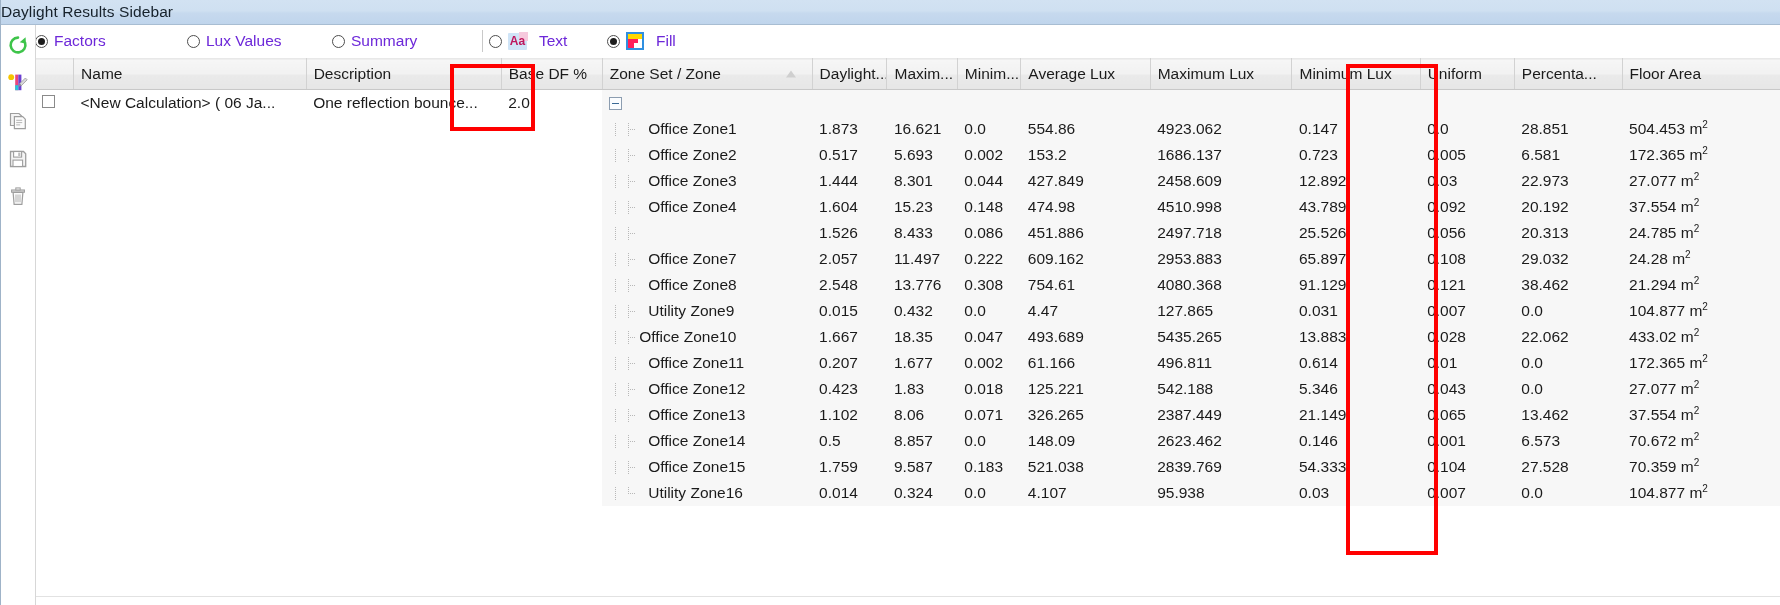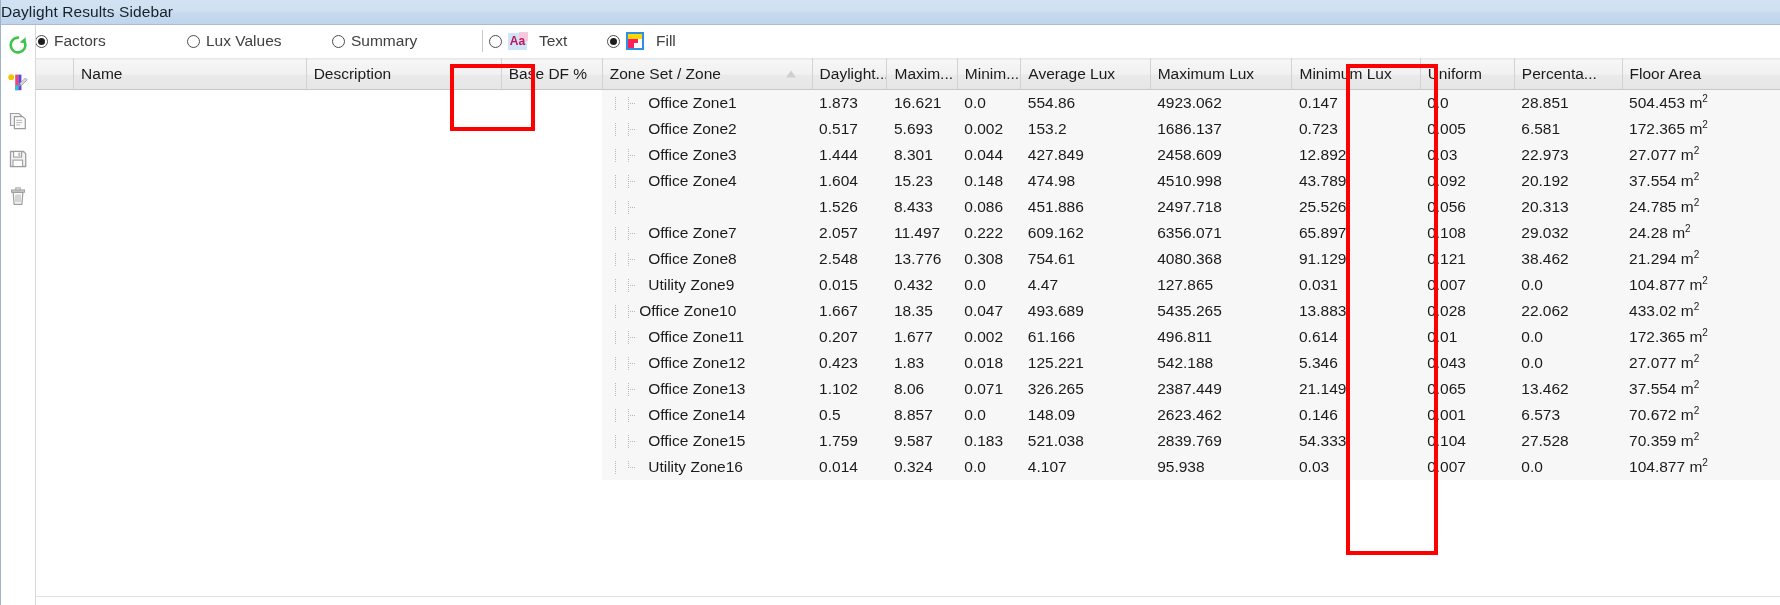--- a/index.html
+++ b/index.html
@@ -28,21 +28,21 @@
   
   .toolbar{
     position:relative;
     height:33px;box-sizing:border-box;
     background:#ffffff;
     display:flex;align-items:center;
     padding-left:34px;
     border-bottom:1px solid #ffffff;
   }
   .opt{display:flex;align-items:center;gap:6px;cursor:default;}
-  .opt .lbl{font-size:15.5px;color:#404040;white-space:nowrap;}
+  .opt .lbl{font-size:15.5px;color:#6d28d9;white-space:nowrap;}
   .radio{
     width:13px;height:13px;border-radius:50%;
     border:1px solid #4d4d4d;background:#ffffff;
     box-sizing:border-box;position:relative;flex:0 0 auto;
   }
   .radio.on::after{
     content:"";position:absolute;left:2px;top:2px;
     width:7px;height:7px;border-radius:50%;background:#1d1d1d;
   }
   .sep{
@@ -276,20 +276,42 @@
           <th>Average Lux</th>
           <th>Maximum Lux</th>
           <th>Minimum Lux</th>
           <th>Uniform</th>
           <th>Percenta...</th>
           <th style="border-right:none;">Floor Area</th>
         </tr>
       </thead>
       <tbody>
 
+        <tr>
+          <td class="lead">
+            <span class="chk"></span>
+          </td>
+          <td class="lead">&lt;New Calculation&gt; ( 06 Ja...</td>
+          <td class="lead">One reflection bounce...</td>
+          <td class="lead">2.0</td>
+          <td class="zonecell">
+            <span class="treecell">
+              <span class="tbox"></span>
+            </span>
+          </td>
+          <td class="zonecell"></td>
+          <td class="zonecell"></td>
+          <td class="zonecell"></td>
+          <td class="zonecell"></td>
+          <td class="zonecell"></td>
+          <td class="zonecell"></td>
+          <td class="zonecell"></td>
+          <td class="zonecell"></td>
+          <td class="zonecell"></td>
+        </tr>
 
 
       <tr>
             <td class="lead"></td>
             <td class="lead"></td>
             <td class="lead"></td>
             <td class="lead"></td>
             <td class="zonecell">
               <span class="treecell">
                 <span class="dotline"></span>
@@ -404,21 +426,21 @@
               <span class="treecell">
                 <span class="dotline"></span>
                 <span class="dotline elbow"></span>
                 <span style="margin-left: 13px;">Office Zone7</span>
               </span>
             </td>
             <td class="zonecell">2.057</td>
             <td class="zonecell">11.497</td>
             <td class="zonecell">0.222</td>
             <td class="zonecell">609.162</td>
-            <td class="zonecell">6356.071</td>
+            <td class="zonecell">2953.883</td>
             <td class="zonecell">65.897</td>
             <td class="zonecell">0.108</td>
             <td class="zonecell">29.032</td>
             <td class="zonecell"><span>24.28 m</span><span class="sup">2</span></td>
           </tr>
           <tr>
             <td class="lead"></td>
             <td class="lead"></td>
             <td class="lead"></td>
             <td class="lead"></td>

